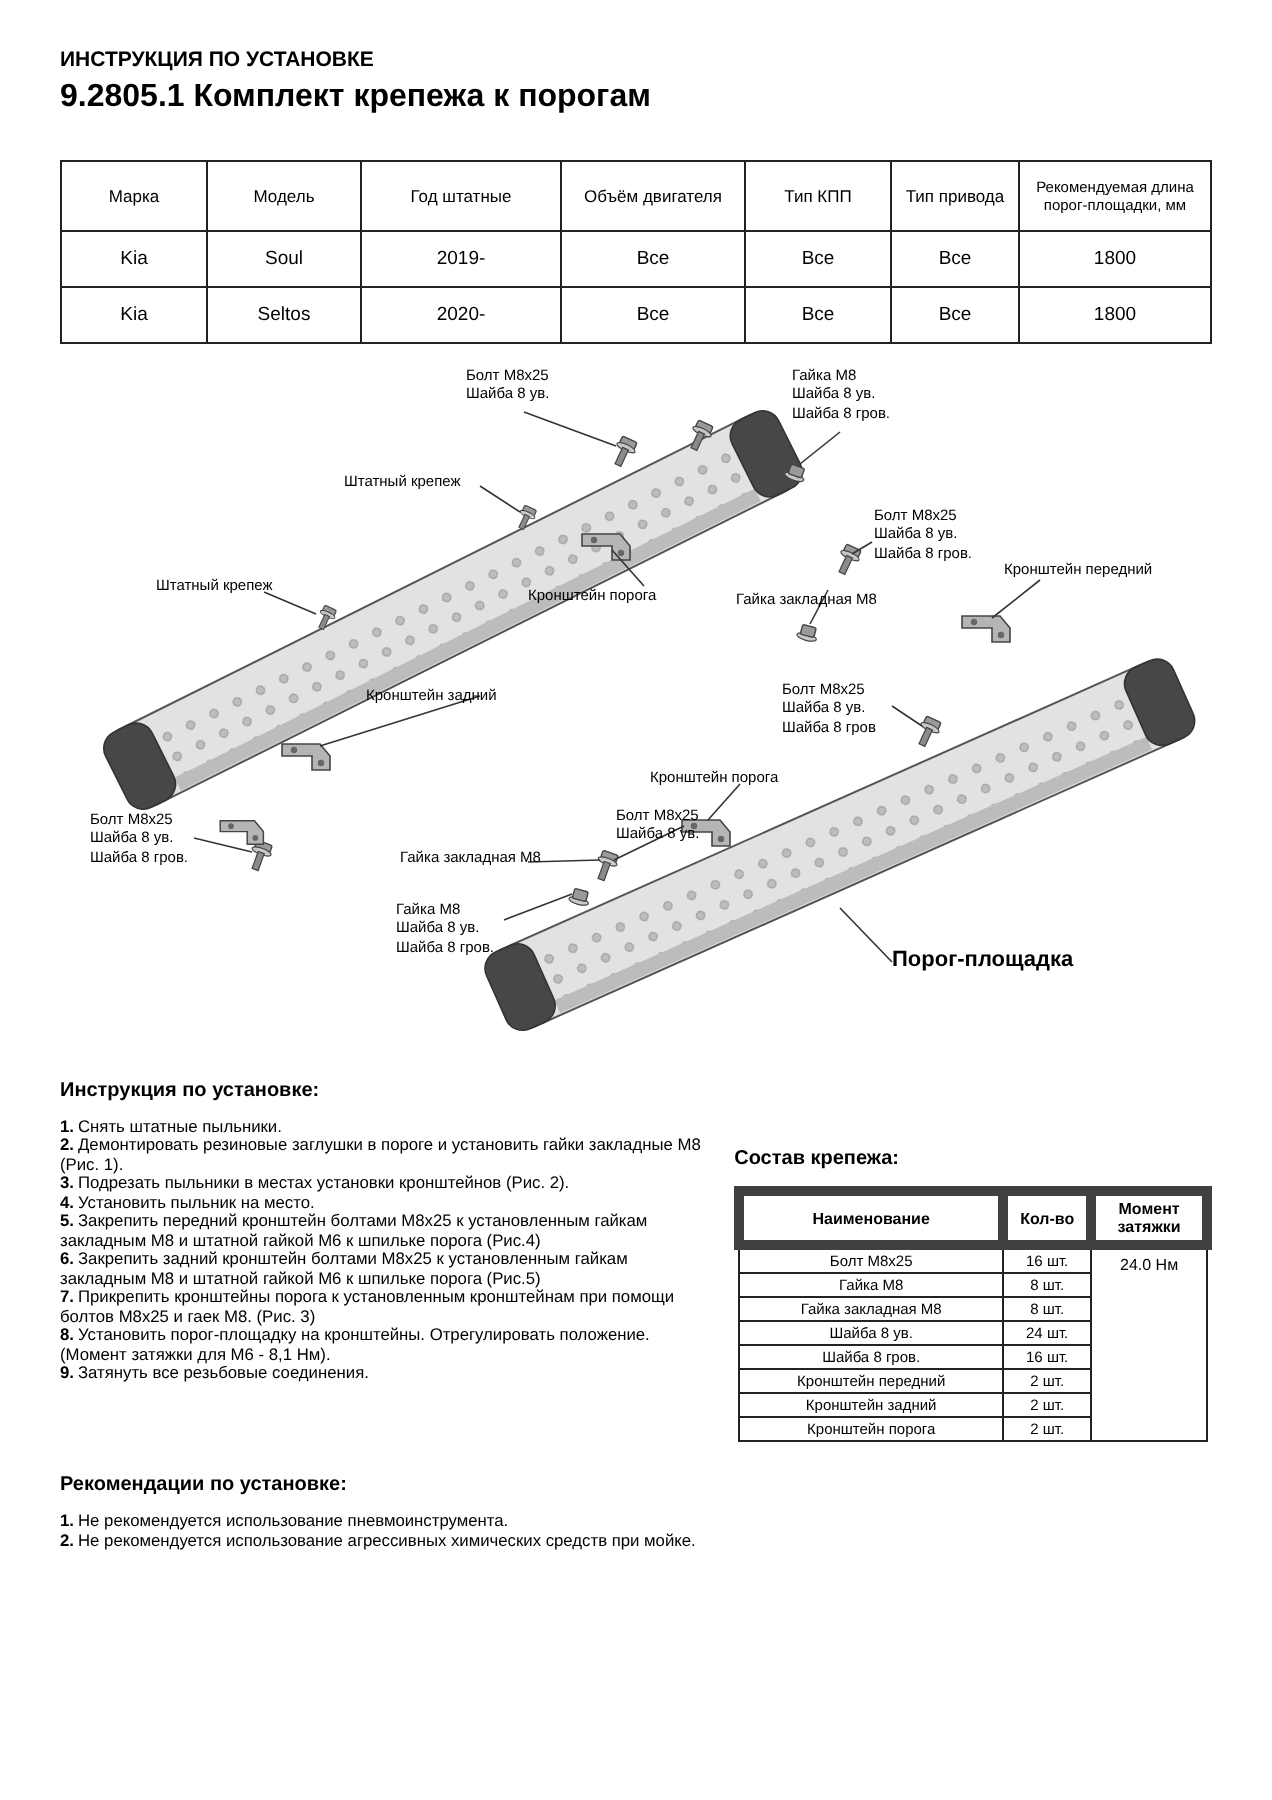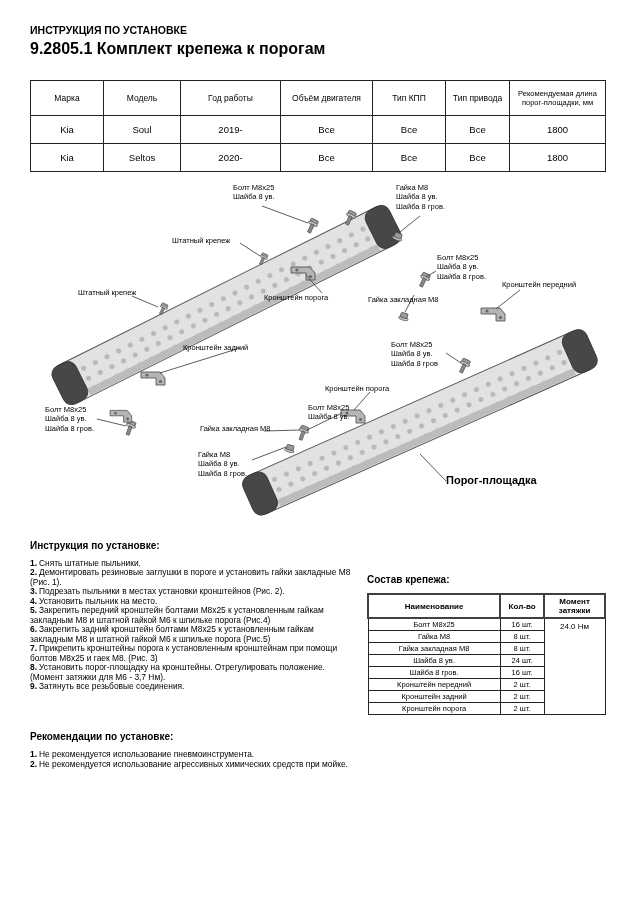--- a/index.html
+++ b/index.html
@@ -21,21 +21,21 @@
   .dlabel.big{font-size:11px;font-weight:bold;}
 
   .cols{display:flex;align-items:flex-start;margin-top:24px;}
   .instr{width:330px;}
   .sec-title{font-size:10px;font-weight:bold;margin:0 0 8px 0;}
   .step{font-size:8.4px;line-height:1.13;}
   .step b{margin-right:2px;}
 
   .hw{margin-left:14px;width:244px;margin-top:34px;}
   table.hw-table{border-collapse:collapse;width:100%;}
-  .hw-table th{border:2px solid #404040;font-size:8px;padding:2px;}
+  .hw-table th{border:5px solid #404040;font-size:8px;padding:2px;}
   .hw-table td{border:1px solid #222;font-size:7.5px;text-align:center;padding:1px 2px;}
   .hw-table td.torque{vertical-align:top;padding-top:3px;font-size:8px;}
   .hw-table col.c-name{width:132px;}
   .hw-table col.c-qty{width:44px;}
 
   .reco{margin-top:16px;width:345px;}
   .reco .step{margin-bottom:1px;}
 
   .footer-bar{position:absolute;left:0;right:0;top:836px;height:26px;background:#373737;
               color:#efefef;font-size:6px;line-height:1.4;padding:3px 10px;
@@ -58,21 +58,21 @@
           <col style="width:100px">
         <col style="width:92px">
           <col style="width:73px">
           <col style="width:64px">
           <col style="width:96px">
       </colgroup>
       <tbody>
           <tr>
         <th>Марка</th>
         <th>Модель</th>
-        <th>Год работы</th>
+        <th>Год штатные</th>
         <th>Объём двигателя</th>
         <th>Тип КПП</th>
         <th>Тип привода</th>
         <th class="small">Рекомендуемая длина порог-площадки, мм</th>
       </tr>
       <tr>
         <td>Kia</td>
         <td>Soul</td>
         <td>2019-</td>
         <td>Все</td>
@@ -194,21 +194,21 @@
     <div class="cols">
       <div class="instr">
         <p class="sec-title">Инструкция по установке:</p>
         <div class="step"><b>1.</b><span>Снять штатные пыльники.</span></div>
         <div class="step"><b>2.</b><span>Демонтировать резиновые заглушки в пороге и установить гайки закладные М8 (Рис. 1).</span></div>
         <div class="step"><b>3.</b><span>Подрезать пыльники в местах установки кронштейнов (Рис. 2).</span></div>
         <div class="step"><b>4.</b><span>Установить пыльник на место.</span></div>
         <div class="step"><b>5.</b><span>Закрепить передний кронштейн болтами М8х25 к установленным гайкам закладным М8 и штатной гайкой М6 к шпильке порога (Рис.4)</span></div>
         <div class="step"><b>6.</b><span>Закрепить задний кронштейн болтами М8х25 к установленным гайкам закладным М8 и штатной гайкой М6 к шпильке порога (Рис.5)</span></div>
         <div class="step"><b>7.</b><span>Прикрепить кронштейны порога к установленным кронштейнам при помощи болтов М8х25 и гаек М8. (Рис. 3)</span></div>
-        <div class="step"><b>8.</b><span>Установить порог-площадку на кронштейны. Отрегулировать положение.(Момент затяжки для М6 - 3,7 Нм).</span></div>
+        <div class="step"><b>8.</b><span>Установить порог-площадку на кронштейны. Отрегулировать положение.(Момент затяжки для М6 - 8,1 Нм).</span></div>
         <div class="step"><b>9.</b><span>Затянуть все резьбовые соединения.</span></div>
       </div>
 
       <div class="hw">
         <p class="sec-title">Состав крепежа:</p>
         <table class="hw-table">
           <colgroup>
               <col class="c-name">
               <col class="c-qty">
               <col>

